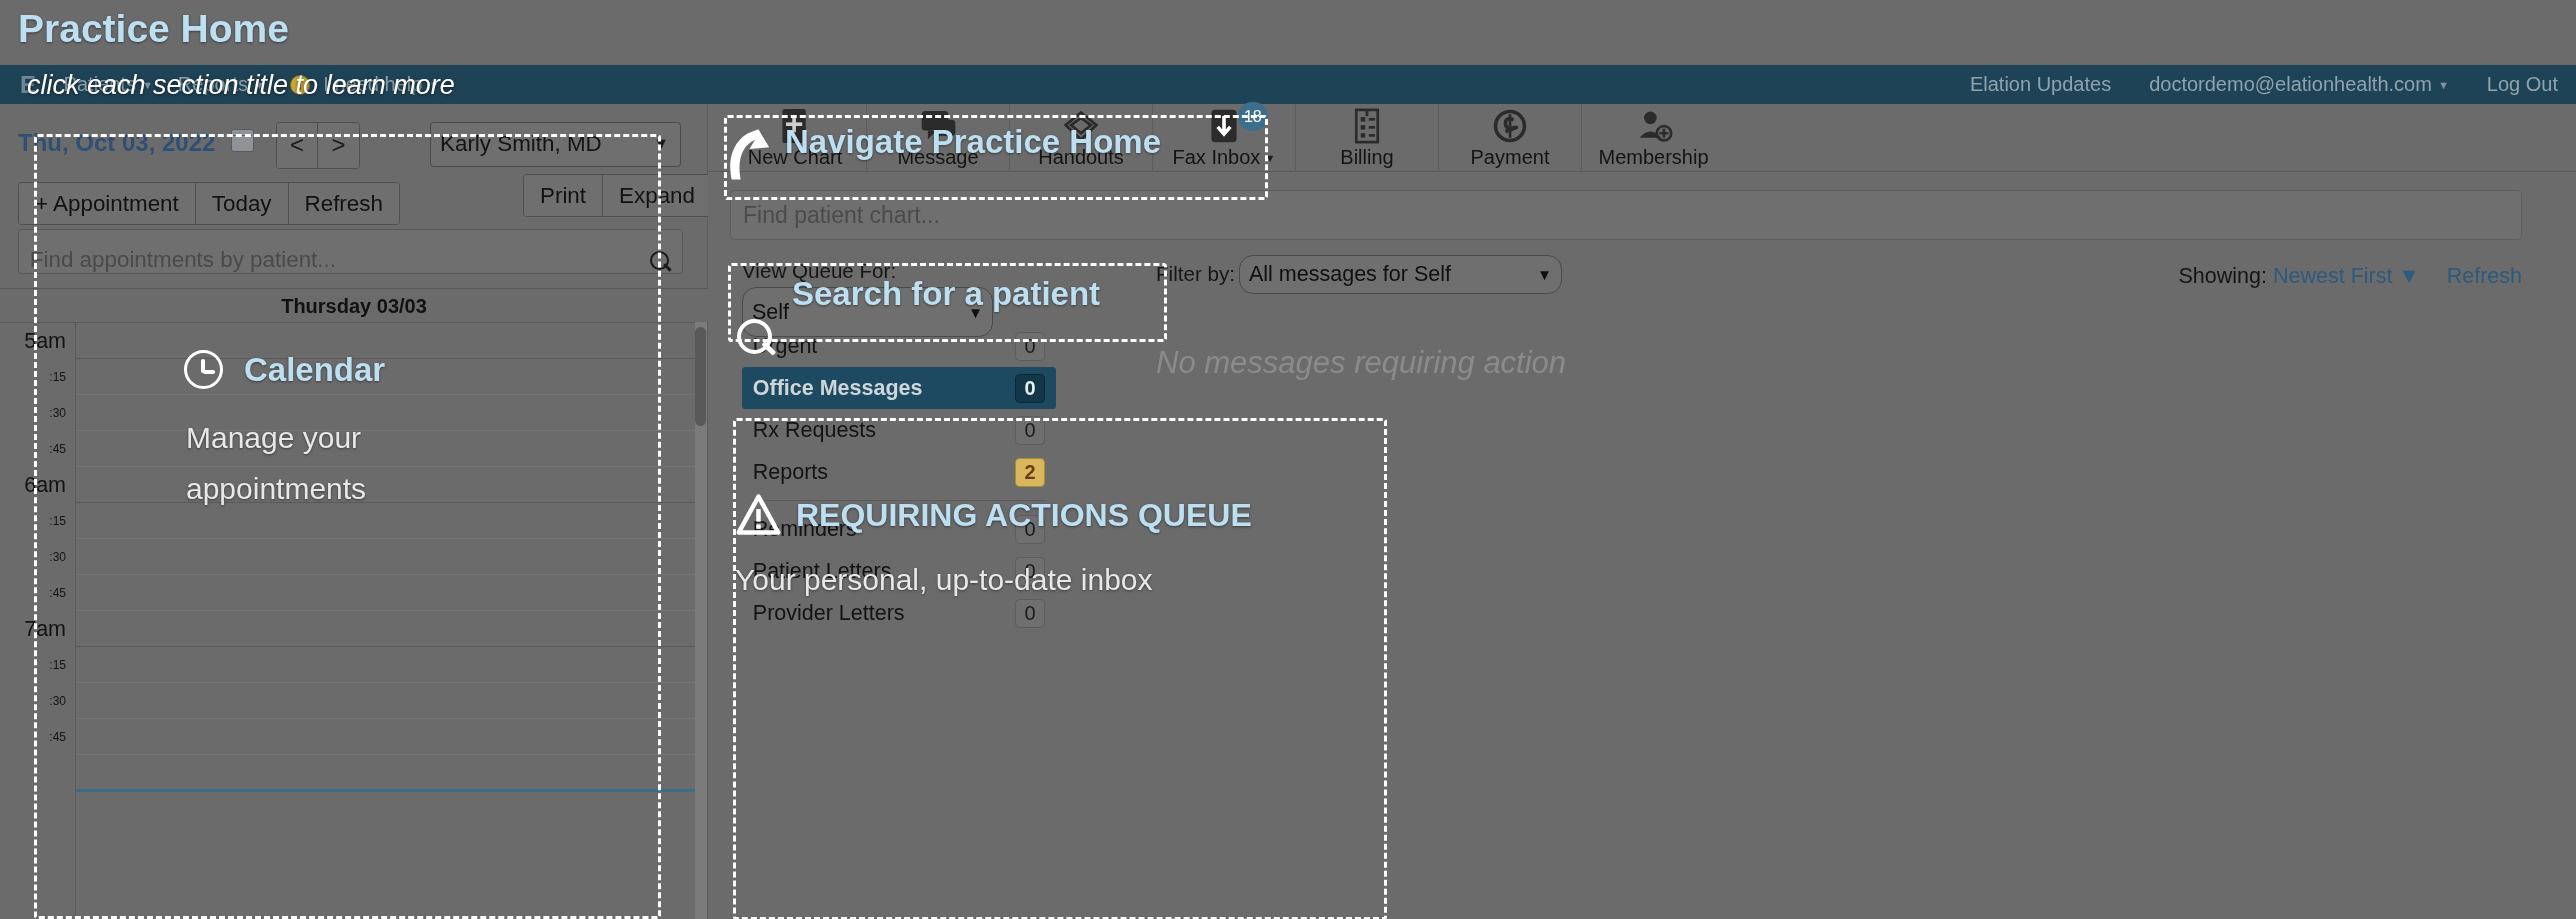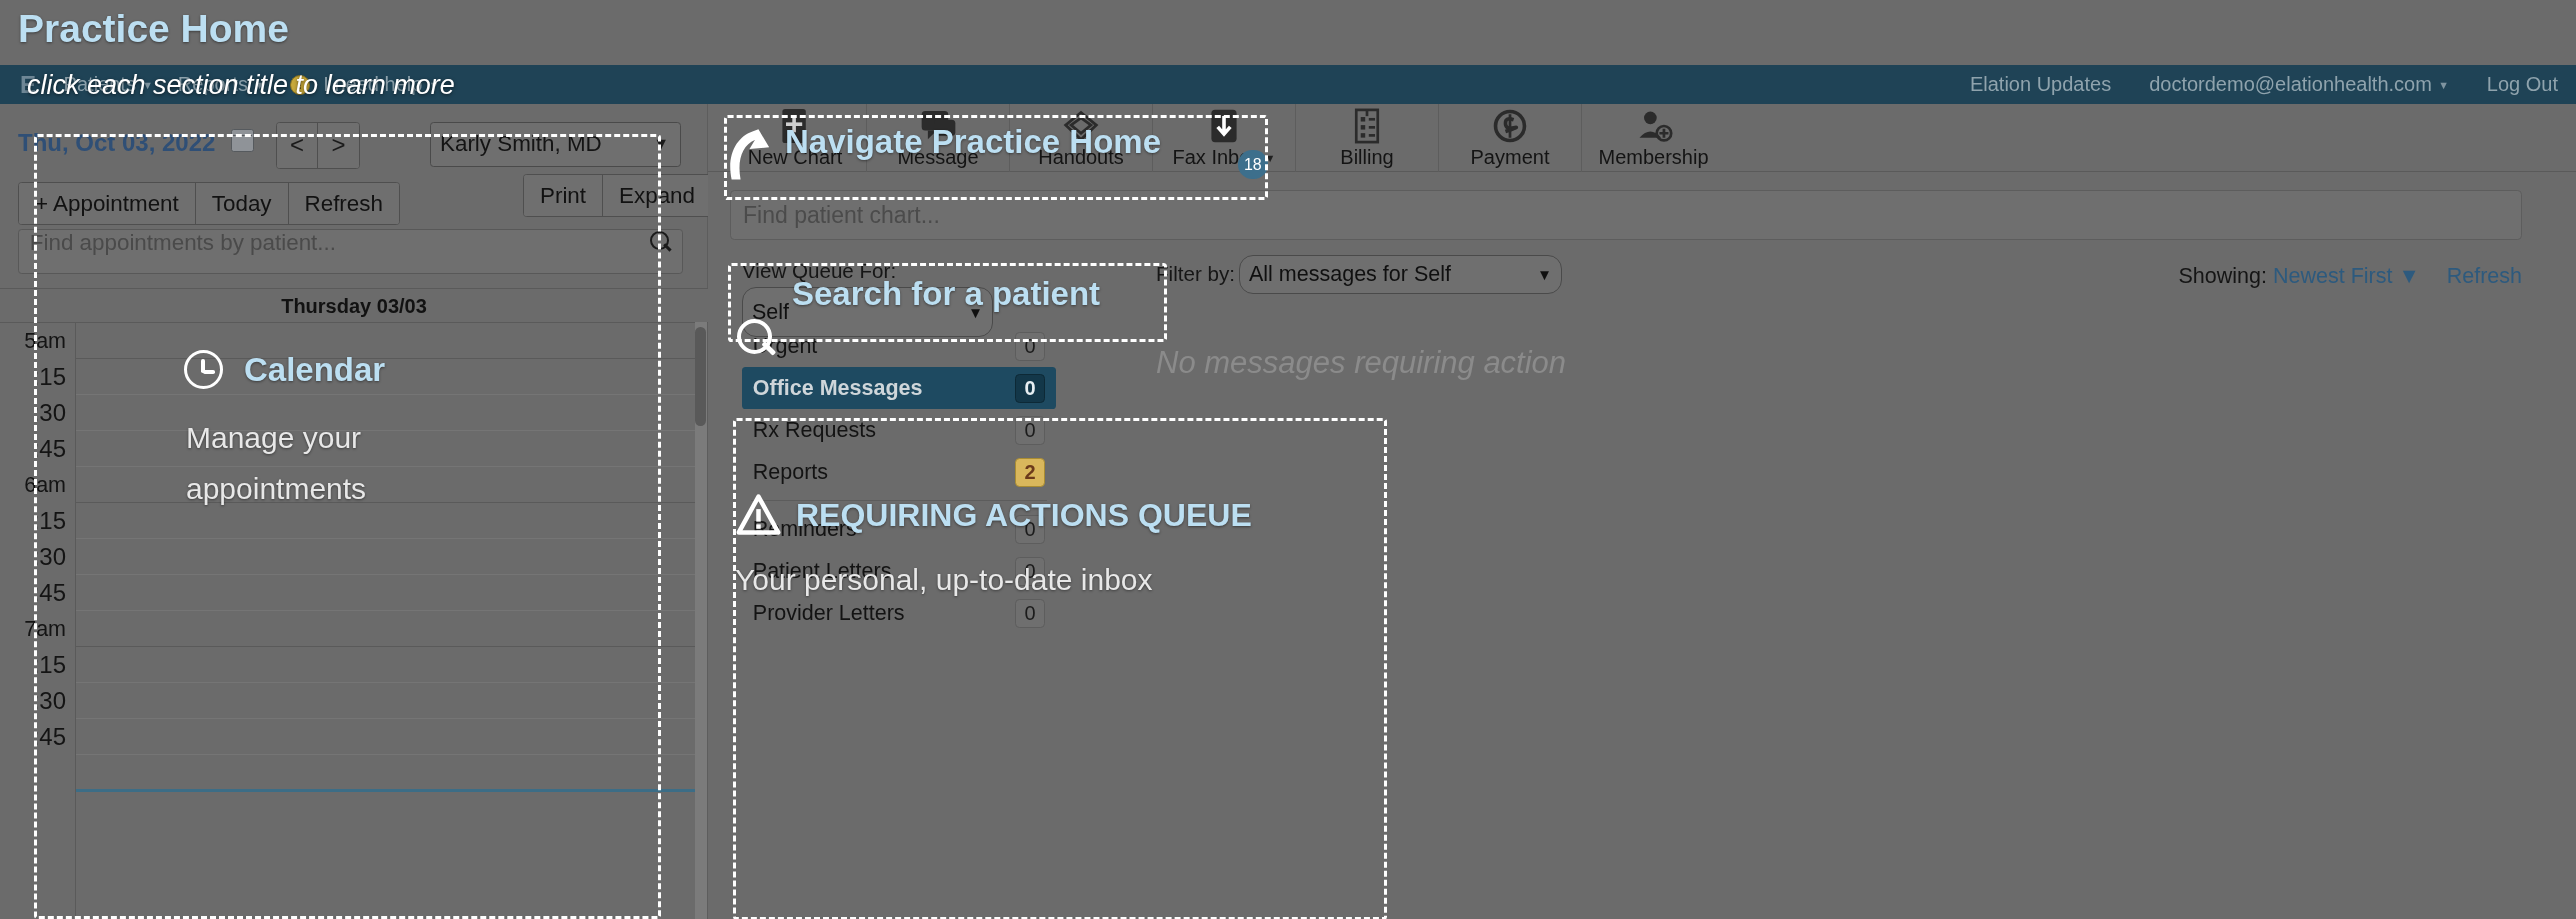--- a/index.html
+++ b/index.html
@@ -127,21 +127,21 @@
   .tb-btn {
     height: 41px; padding: 0 16px; background: #6f6f6f; color: #121212;
     font-size: 22.4px; display: flex; align-items: center; justify-content: center;
     cursor: pointer; border-right: 0.9px solid #4f4f4f; white-space: nowrap;
   }
   .tb-btn:last-child { border-right: none; }
 
   .cal-search {
     position: absolute; left: 18px; top: 125px; width: 665px; height: 45px;
     background: #6f6f6f; border: 0.9px solid #585858; border-radius: 3.6px;
-    display: flex; align-items: flex-start; padding: 0 10.8px; gap: 21px;
+    display: flex; align-items: flex-end; padding: 0 10.8px; gap: 21px;
   }
   .cal-search input {
     flex: 1; border: none; background: transparent; outline: none;
     font-size: 22.4px; color: #111; font-family: "Liberation Sans", sans-serif;
   }
   .cal-search input::placeholder { color: #4a4a4a; }
   .search-glyph {
     width: 23px; height: 23px; position: relative; cursor: pointer; flex: 0 0 auto;
   }
   .search-glyph::before {
@@ -167,21 +167,21 @@
   }
   .cal-gutter {
     position: absolute; left: 0; top: 34px; width: 76px; bottom: 0;
     border-right: 0.9px solid #5a5a5a;
   }
   .cal-slots { position: absolute; left: 76px; top: 34px; right: 9px; bottom: 0; }
   .slot-row { height: 36px; border-bottom: 0.9px solid #757575; }
   .slot-row.hour { border-bottom: 0.9px solid #5a5a5a; }
   .gutter-label {
     height: 36px; line-height: 36px; text-align: right; padding-right: 9px;
-    font-size: 24px; color: #141414; white-space: nowrap;
+    font-size: 12px; color: #141414; white-space: nowrap;
   }
   .gutter-label.hr { font-size: 21.5px; }
   .now-line {
     position: absolute; left: 76px; right: 9px; height: 2.7px; background: #3c6d86;
   }
   .cal-scrollbar {
     position: absolute; right: 0; top: 218px; width: 12.5px; bottom: 0;
     background: #7b7b7b;
   }
   .cal-scrollbar .thumb {
@@ -210,21 +210,20 @@
   .icon-label {
     font-size: 20px; color: #141414; margin-top: 2.7px; white-space: nowrap;
     display: flex; align-items: center; gap: 4.5px;
   }
   .badge-18 {
     position: absolute; right: 27px; top: -1.8px;
     min-width: 29px; height: 29px; border-radius: 14.3px;
     background: #3d6f8c; color: #fff; font-size: 16px;
     display: flex; align-items: center; justify-content: center;
     padding: 0 6.3px;
-    margin-top: 48px;
   }
 
   .pat-search-row {
     position: absolute; left: 0; top: 68px; right: 0; height: 82px;
   }
   .pat-search {
     position: absolute; left: 21.5px; top: 18px; right: 54px; height: 50px;
     background: #6f6f6f; border: 0.9px solid #5d5d5d; border-radius: 4.5px;
     display: flex; align-items: center; padding: 0 12.5px;
   }

